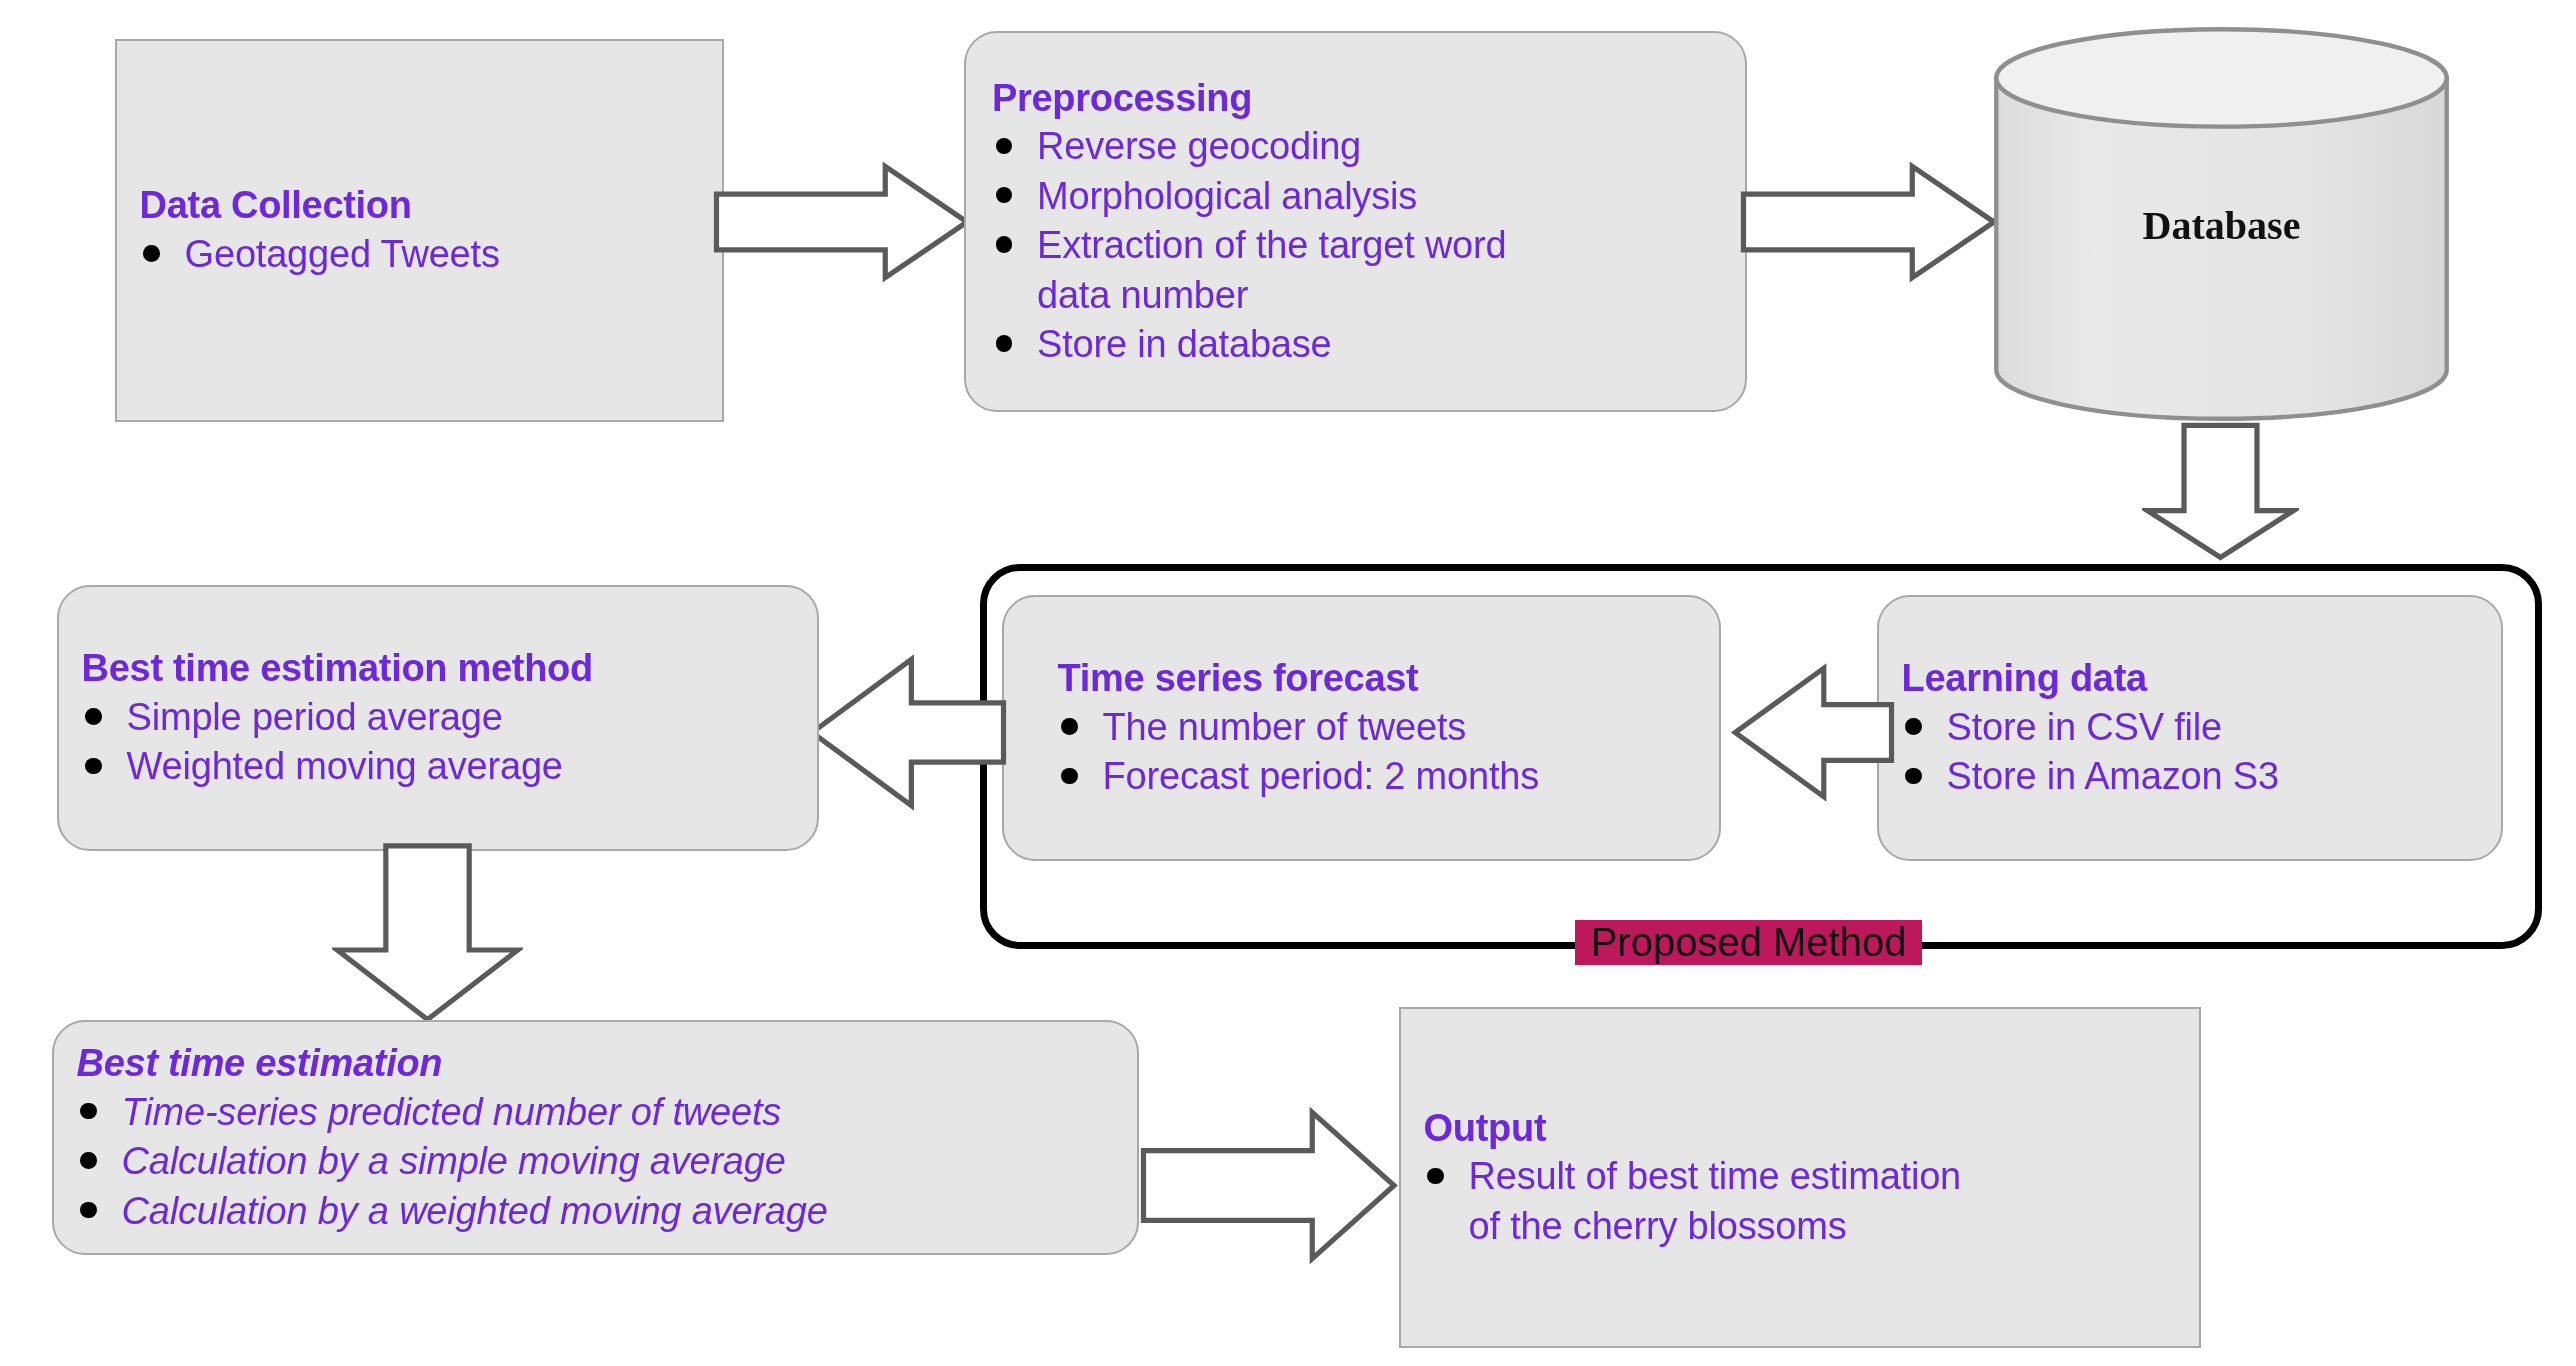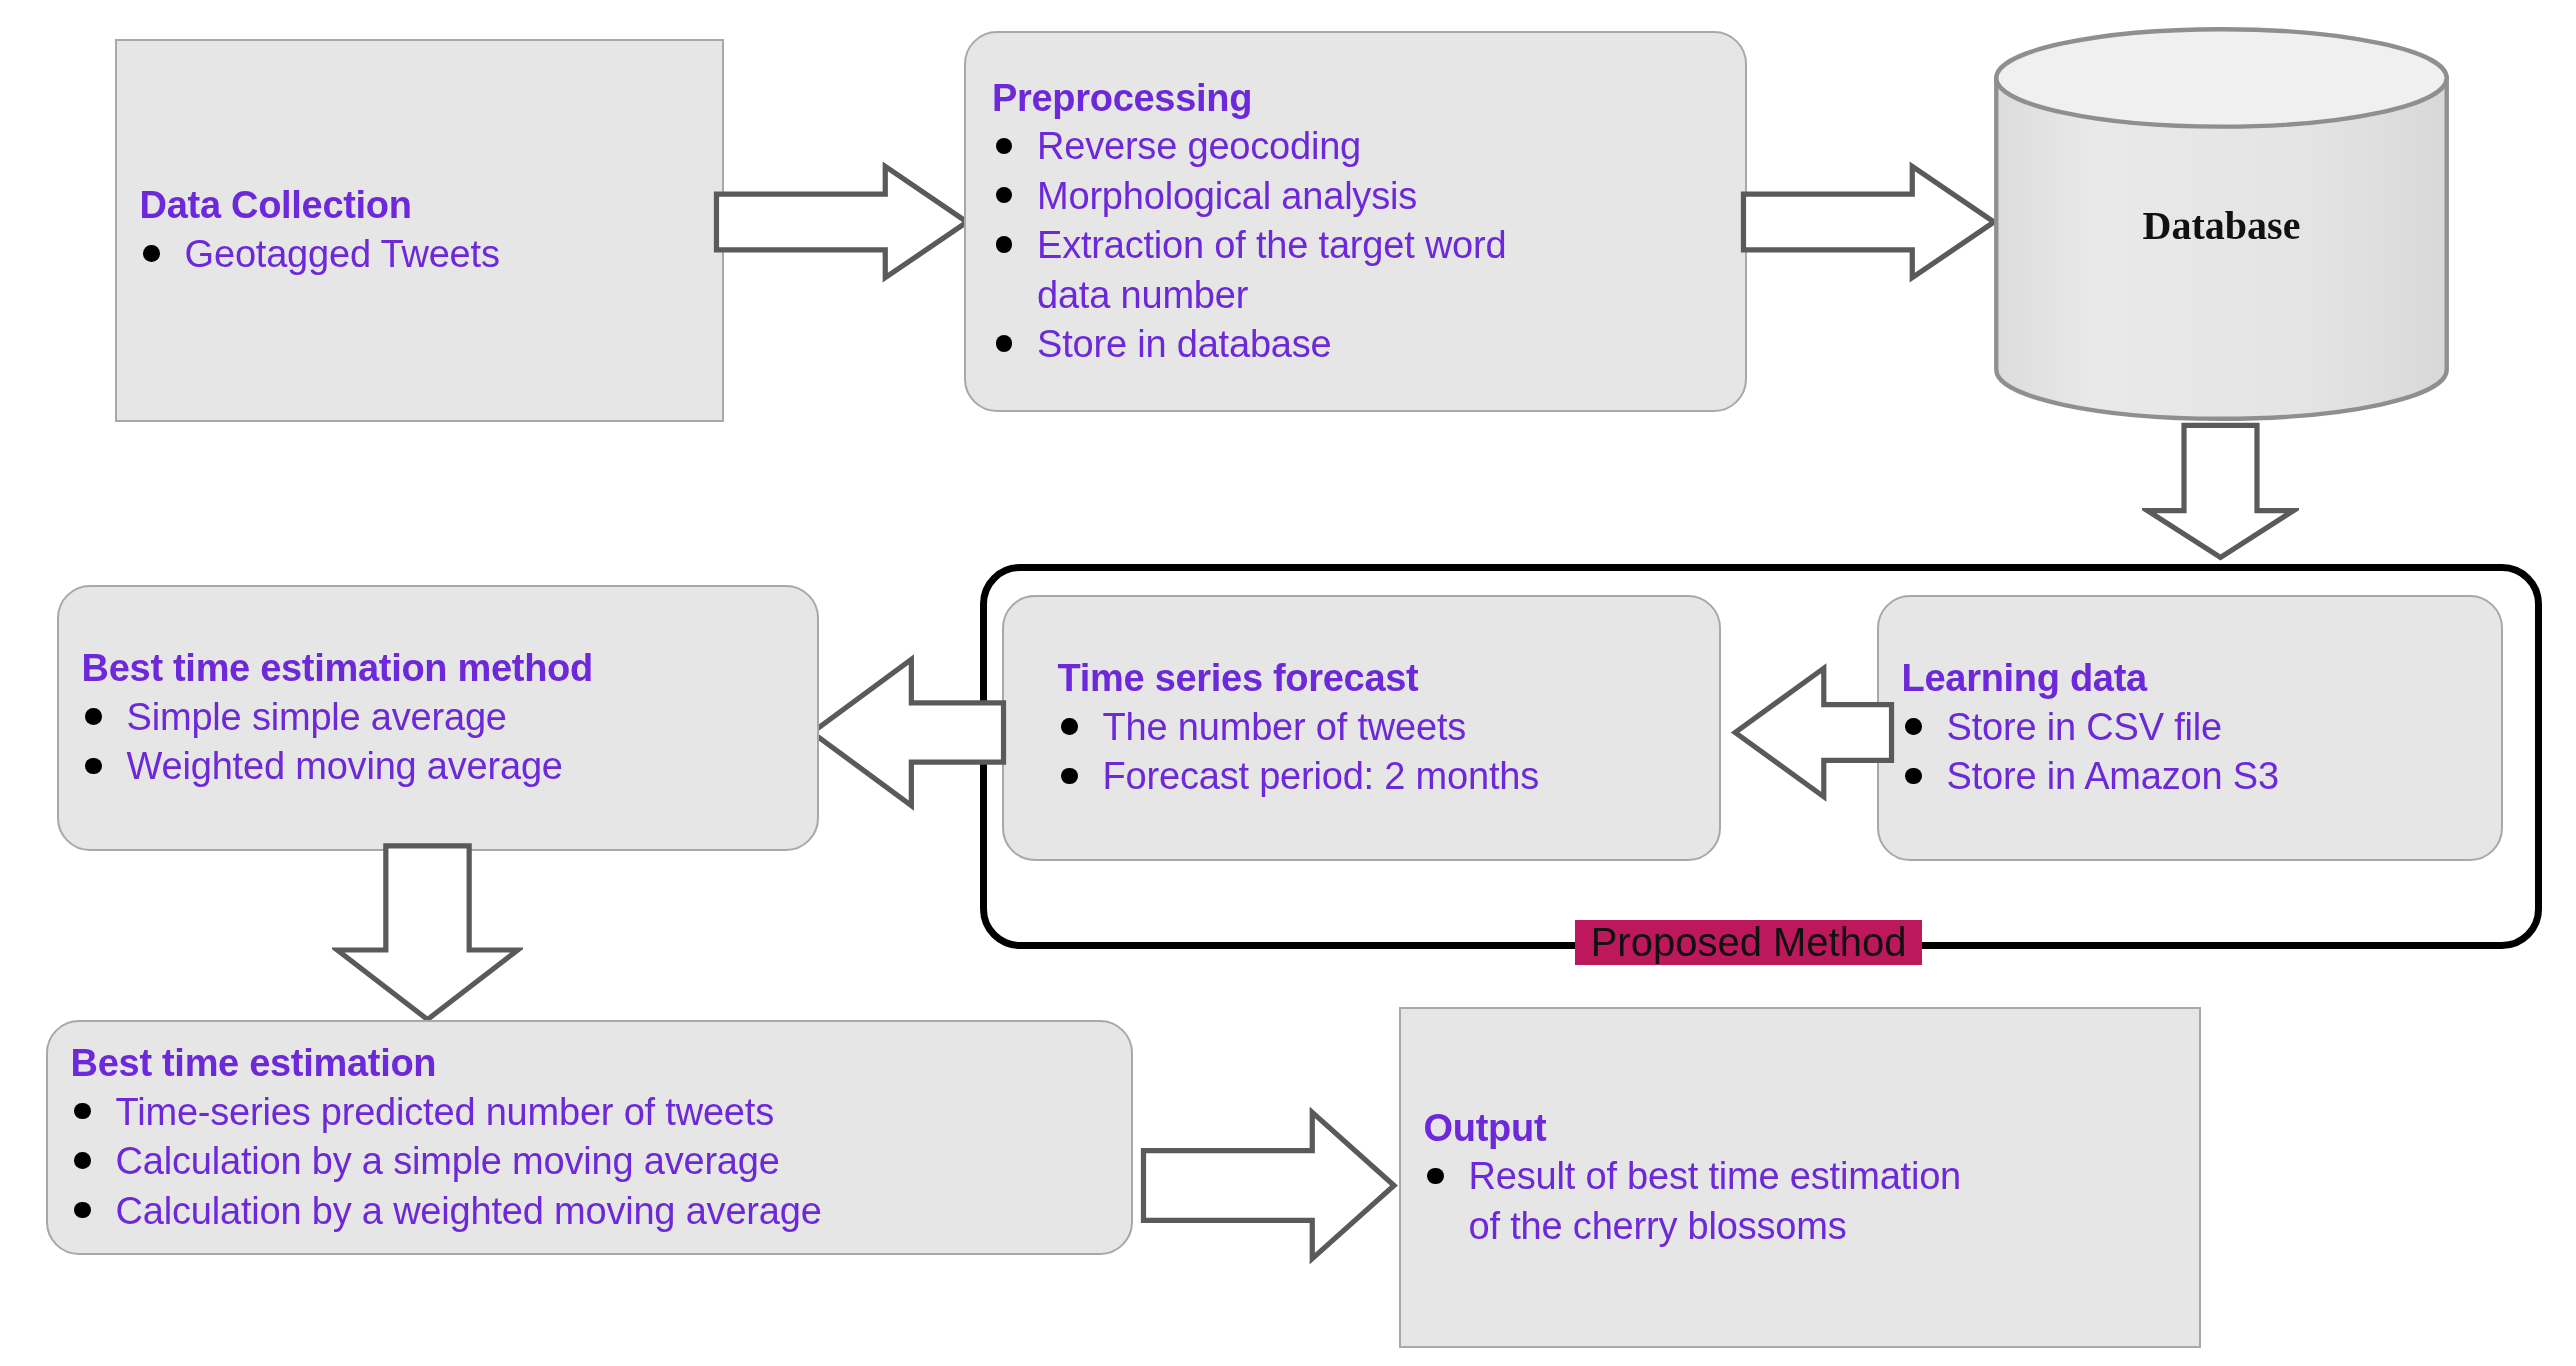--- a/index.html
+++ b/index.html
@@ -225,37 +225,37 @@
       <polygon points="226,56 120,56 120,6 6,90 120,174 120,124 226,124" fill="#ffffff" stroke="#5a5a5a" stroke-width="6" stroke-linejoin="miter"></polygon>
     </svg>
   </div>
 
   <div class="node rounded" style="left:57px; top:585px; width:762px; height:266px;">
     <div class="node-inner">
       <div class="node-title">Best time estimation method</div>
       <ul class="bullets">
         <li>
           <span class="dot"></span>
-          <span>Simple simple average</span>
+          <span>Simple period average</span>
         </li>
         <li>
           <span class="dot"></span>
           <span>Weighted moving average</span>
         </li>
       </ul>
     </div>
   </div>
 
   <div class="arrow" style="left:332px; top:842px; width:191px; height:183px;">
     <svg width="191" height="183" viewBox="0 0 220 210">
       <polygon points="62,4 158,4 158,124 214,124 110,204 6,124 62,124" fill="#ffffff" stroke="#5a5a5a" stroke-width="6" stroke-linejoin="miter"></polygon>
     </svg>
   </div>
 
-  <div class="node rounded" style="left:46px; top:1020px; width:1087px; height:235px;">
+  <div class="node rounded" style="left:52px; top:1020px; width:1087px; height:235px;font-style:italic;">
     <div class="node-inner">
       <div class="node-title">Best time estimation</div>
       <ul class="bullets">
         <li>
           <span class="dot"></span>
           <span>Time-series predicted number of tweets</span>
         </li>
         <li>
           <span class="dot"></span>
           <span>Calculation by a simple moving average</span>

